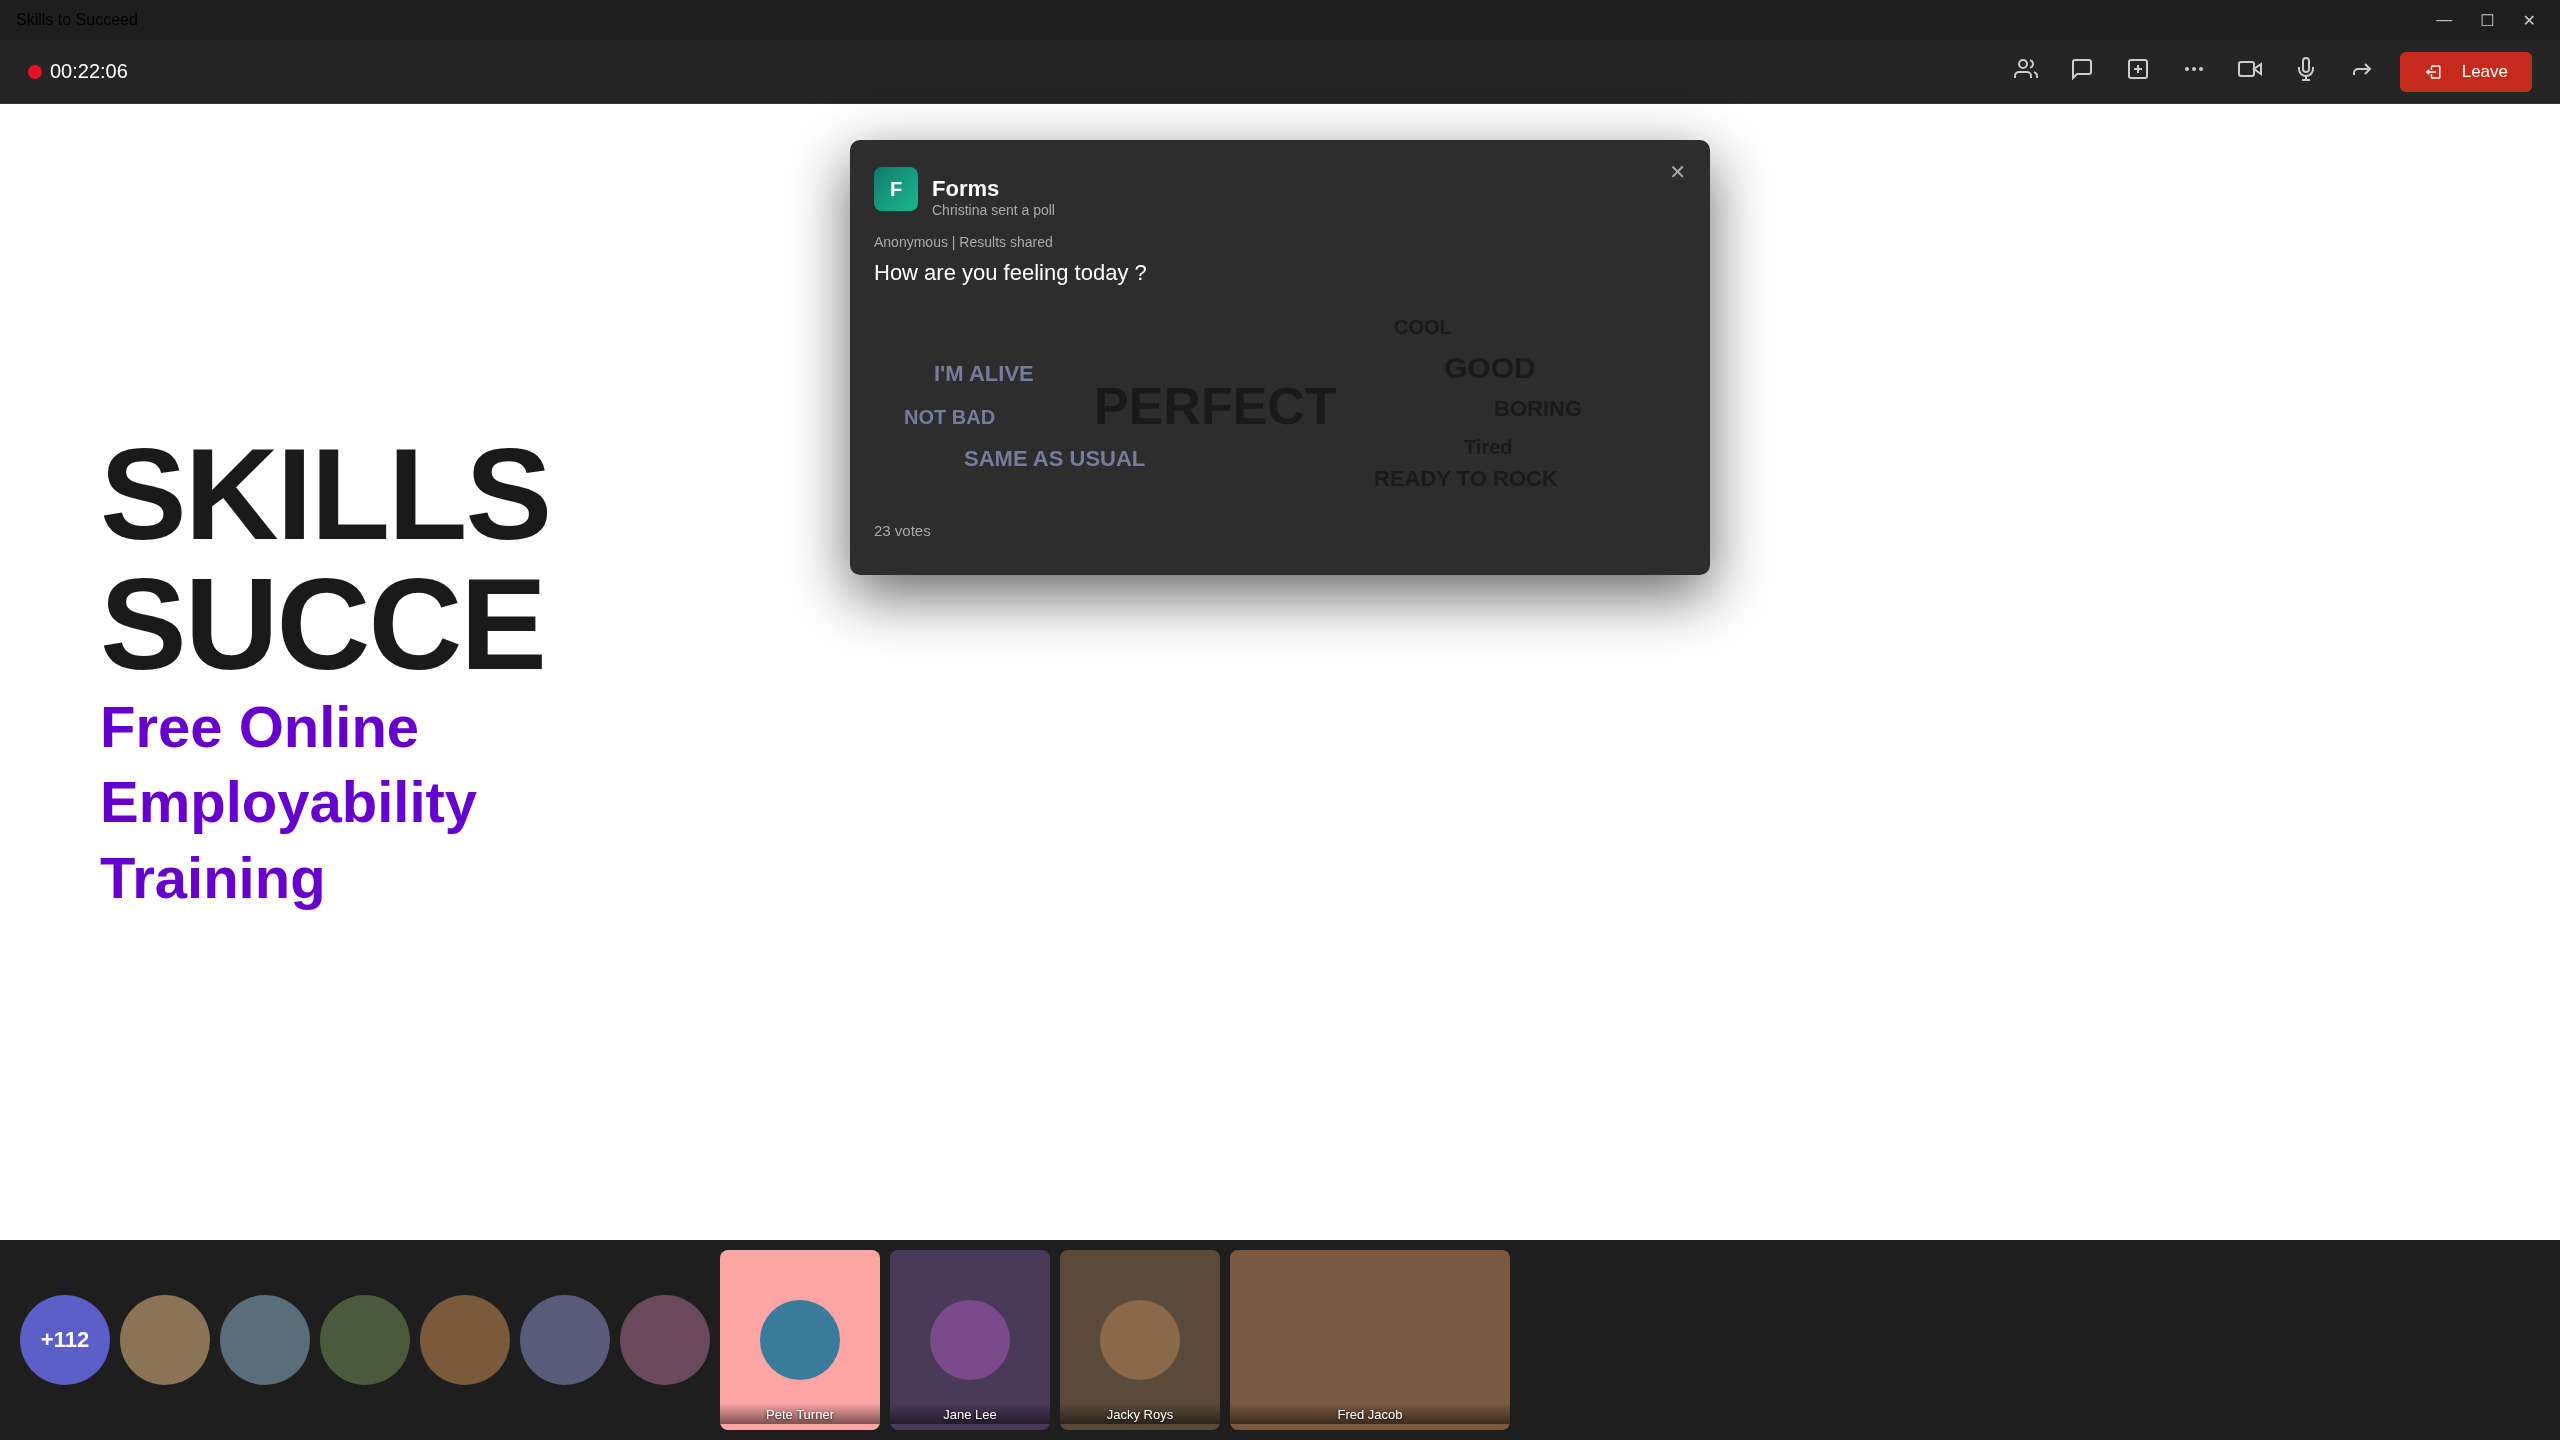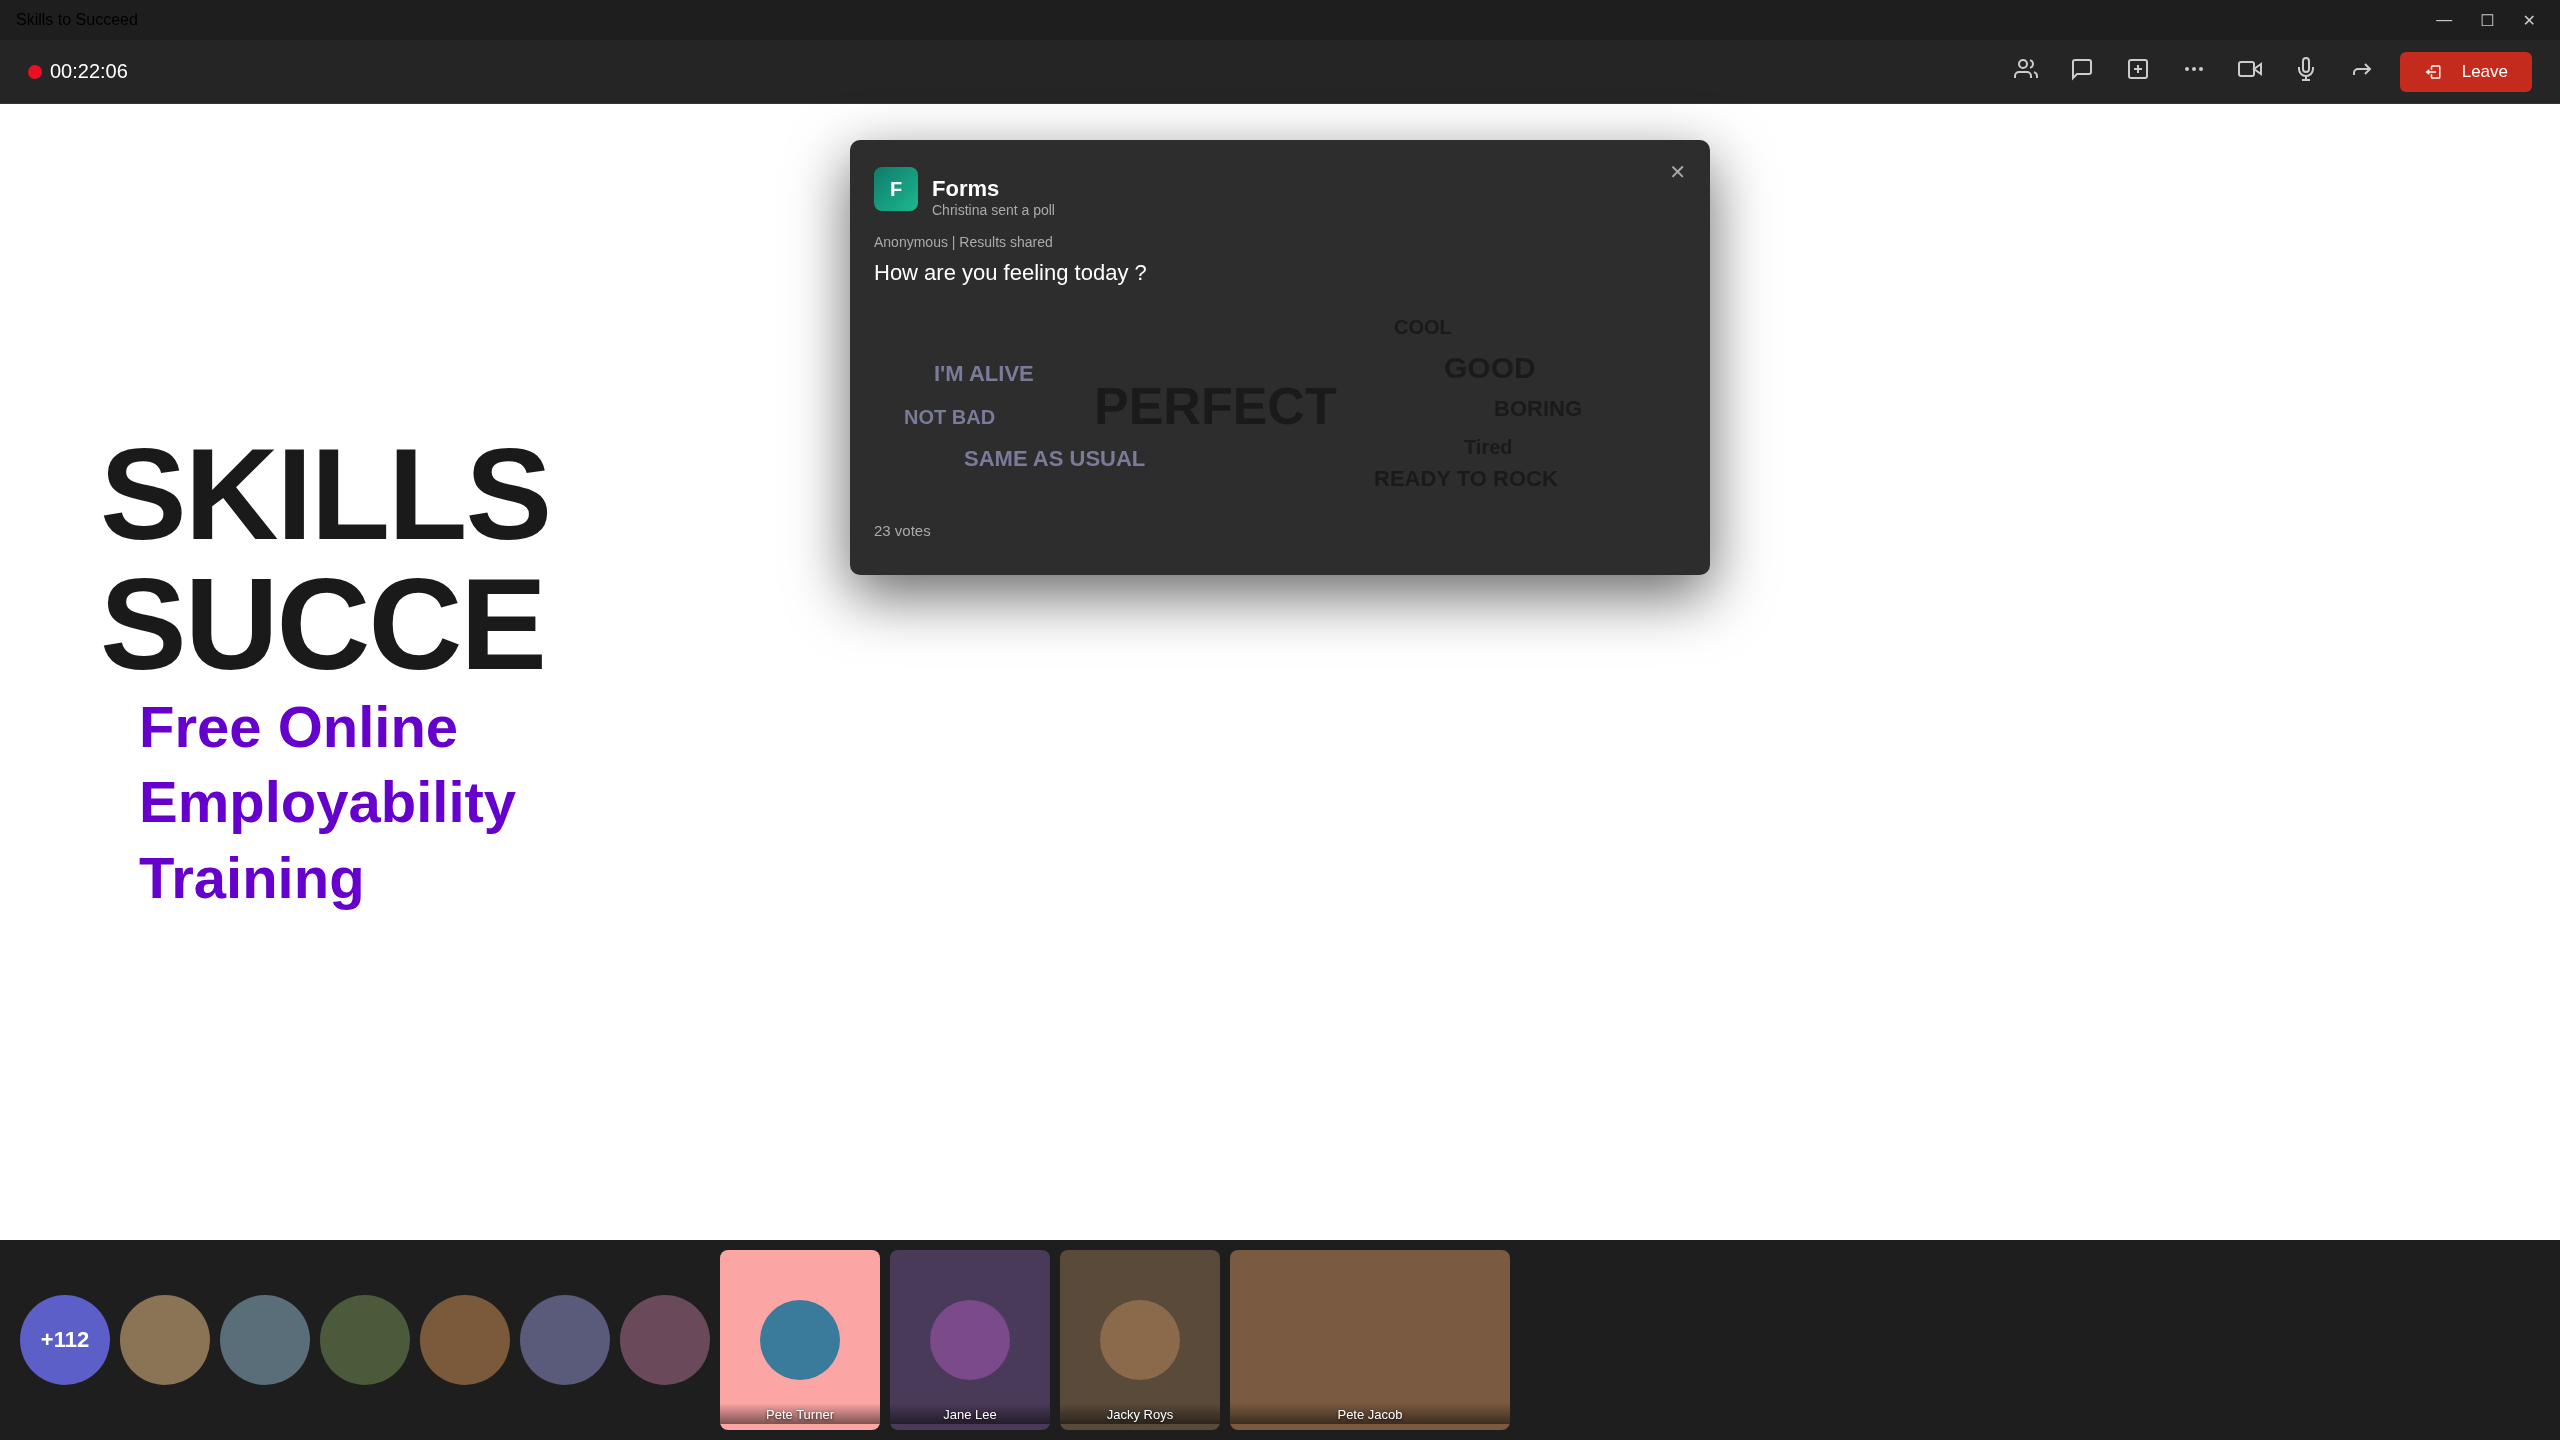--- a/index.html
+++ b/index.html
@@ -108,21 +108,20 @@
       font-weight: 900;
       color: #1a1a1a;
       line-height: 1;
       letter-spacing: -2px;
     }
     .slide-subtitle {
       font-size: 58px;
       font-weight: 700;
       color: #6600cc;
       line-height: 1.3;
-      margin-left: 39px;
     }
 
     
     #poll-modal {
       position: absolute;
       top: 140px;
       left: 50%;
       transform: translateX(-50%);
       width: 860px;
       background: #2d2d2d;
@@ -429,15 +428,15 @@
   </div>
   <div class="participant-tile" style="background:#4a3a5a;">
     <div class="participant-avatar-circle" style="background:#7a4a8a; width:80px; height:80px;"></div>
     <div class="participant-label">Jane Lee</div>
   </div>
   <div class="participant-tile" style="background:#5a4a3a;">
     <div class="participant-avatar-circle" style="background:#8a6a4a; width:80px; height:80px;"></div>
     <div class="participant-label">Jacky Roys</div>
   </div>
   <div class="participant-tile" style="background:#7a5a40; flex: 1; height:180px; max-width:280px;">
-    <div class="participant-label">Pete Jacob</div>
+    <div class="participant-label">Fred Jacob</div>
   </div>
 </div>
 
 </body></html>

